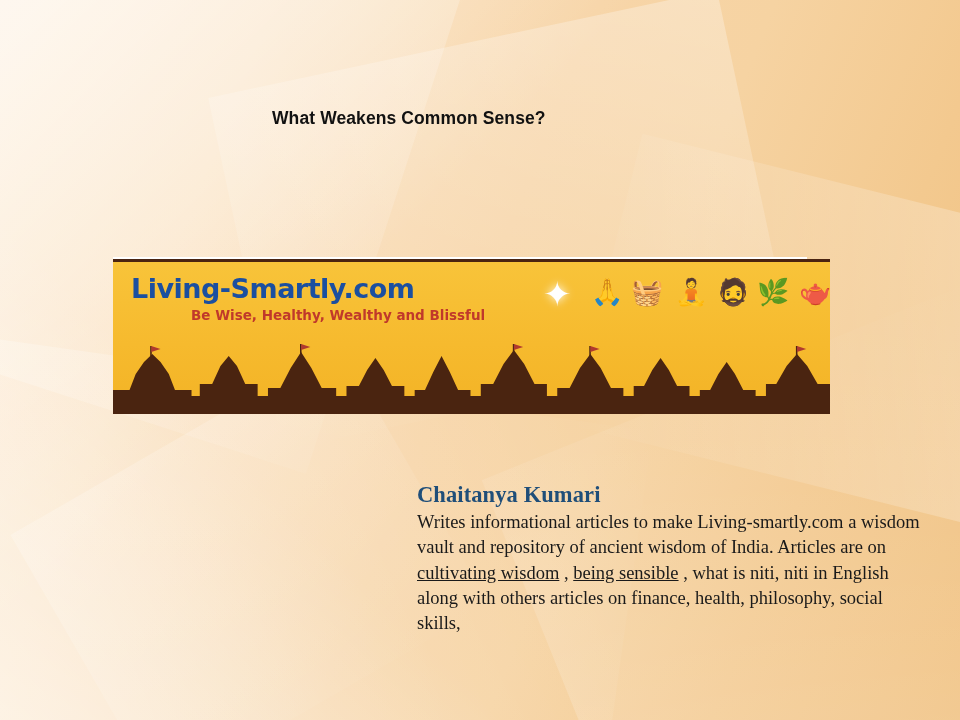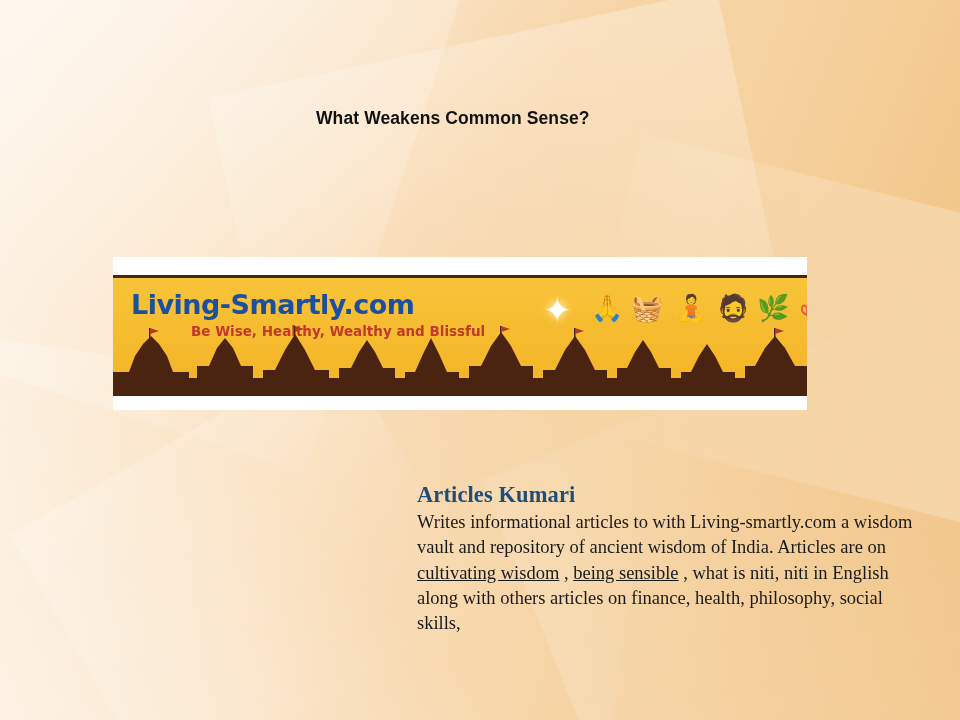--- a/index.html
+++ b/index.html
@@ -65,40 +65,40 @@
   }
 
   .title {
     position: absolute;
     top: 108px;
     left: 272px;
     font-size: 17.5px;
     font-weight: bold;
     color: #111111;
     letter-spacing: 0.1px;
-    margin-left: 44px;
   }
 
   
   .banner-wrap {
     position: absolute;
     left: 113px;
     top: 257px;
     width: 694px;
     height: 153px;
     background: #ffffff;
   }
   .banner {
     position: absolute;
     left: 0px;
-    top: 18px;
+    top: 2px;
     width: 694px;
-    height: 121px;
+    height: 155px;
     background: linear-gradient(180deg, #f8c43a 0%, #f6ba2e 55%, #f3b325 100%);
     overflow: hidden;
+    padding-left: 23px;
   }
   .banner-top-strip {
     position: absolute;
     left: 0; top: 0; width: 100%; height: 3px;
     background: #4a2410;
   }
   .banner-bottom-strip {
     position: absolute;
     left: 0; bottom: 0; width: 100%; height: 10px;
     background: #4a2410;
@@ -223,18 +223,18 @@
         <path fill="#b03a2e" d="M462,2 l9,3 l-9,3 z"></path>
         <rect x="661" y="2" width="1.5" height="10" fill="#4a2410"></rect>
         <path fill="#b03a2e" d="M662,2 l9,3 l-9,3 z"></path>
       </svg>
 
       <div class="banner-bottom-strip"></div>
     </div>
   </div>
 
   <div class="author-block">
-    <div class="author-name">Articles Kumari</div>
+    <div class="author-name">Chaitanya Kumari</div>
     <div class="author-desc">
-      <span>Writes informational articles to with Living-smartly.com a wisdom vault and repository of ancient wisdom of India. Articles are on </span><span class="u">cultivating wisdom</span><span> , </span><span class="u">being sensible</span><span> , what is niti, niti in English along with others articles on finance, health, philosophy, social skills,</span>
+      <span>Writes informational articles to make Living-smartly.com a wisdom vault and repository of ancient wisdom of India. Articles are on </span><span class="u">cultivating wisdom</span><span> , </span><span class="u">being sensible</span><span> , what is niti, niti in English along with others articles on finance, health, philosophy, social skills,</span>
     </div>
   </div>
 </div>
 
 </body></html>

